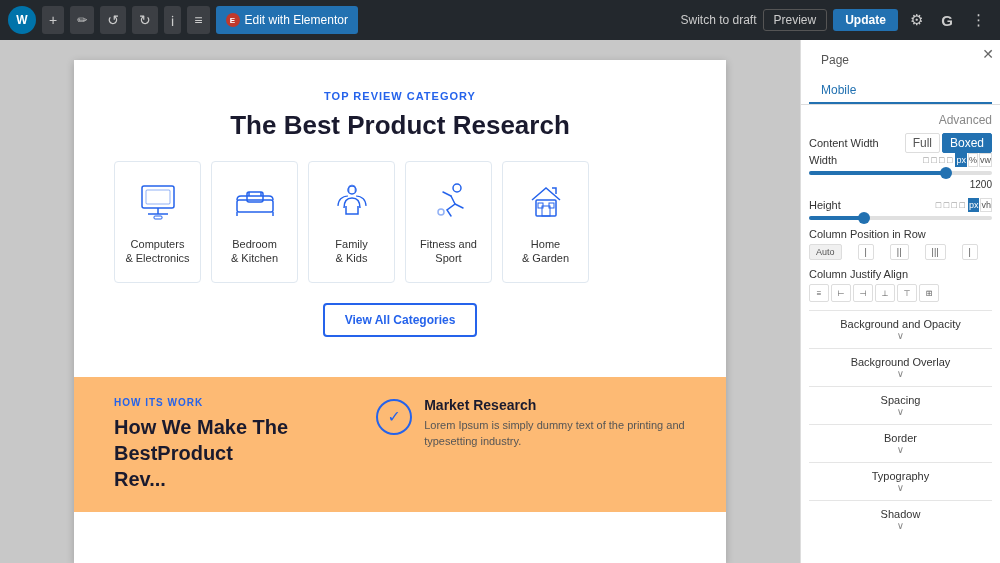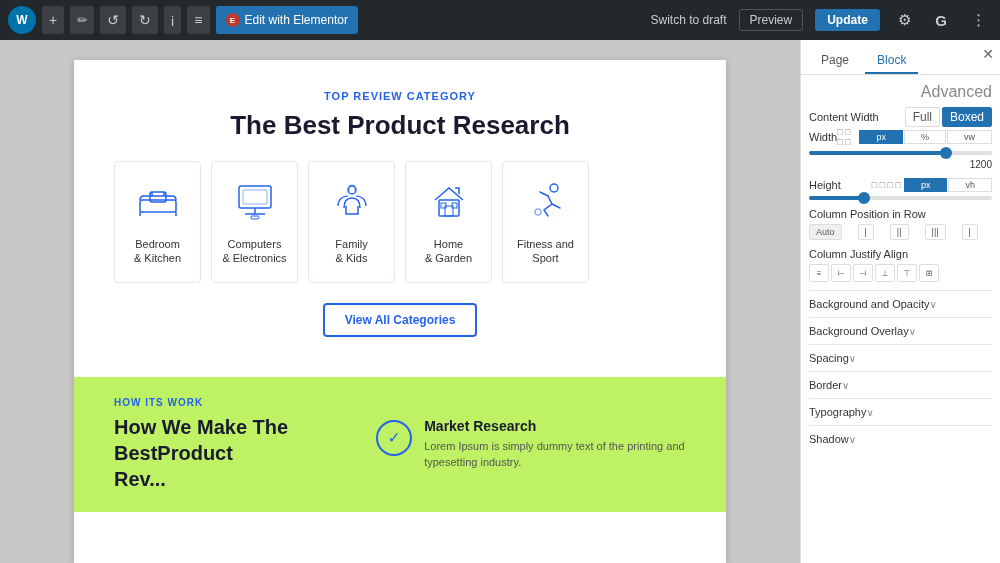--- a/index.html
+++ b/index.html
@@ -36,21 +36,21 @@
     }
     .top-bar-btn.blue {
       background: #2271b1;
       color: white;
       padding: 4px 10px;
       font-size: 12px;
       gap: 5px;
     }
     .top-bar-spacer { flex: 1; }
     .top-bar-right {
-      display: flex; align-items: center; gap: 12px; margin-left: 20px;
+      display: flex; align-items: center; gap: 6px; margin-left: 20px;
     }
     .switch-draft-btn {
       background: none;
       border: none;
       color: #ccc;
       font-size: 12px;
       cursor: pointer;
     }
     .preview-btn {
       background: none;
@@ -168,26 +168,25 @@
       border-radius: 4px;
       cursor: pointer;
       font-size: 12px;
       font-weight: 600;
       text-align: center;
       width: fit-content;
     }
 
     
     .second-section {
-      background: #bef264;
+      background: #fdba74;
       padding: 20px 40px;
       margin-top: 10px;
       display: flex;
       gap: 4px;
-      align-items: center;
     }
     .left-content {
       flex: 1;
     }
     .how-its-work-label {
       color: #2563eb;
       font-size: 10px;
       font-weight: 700;
       letter-spacing: 1px;
       text-transform: uppercase;
@@ -238,20 +237,21 @@
       display: flex;
       flex-direction: column;
       overflow: hidden;
     }
     .panel-tabs {
       display: flex;
       border-bottom: 1px solid #ddd;
       padding: 8px 8px 0;
       gap: 4px;
       position: relative;
+      flex-direction: column;
     }
     .panel-tab {
       padding: 5px 12px;
       font-size: 12px;
       color: #555;
       cursor: pointer;
       border-bottom: 2px solid transparent;
     }
     .panel-tab.active {
       color: #2271b1;
@@ -314,21 +314,21 @@
     }
     .control-label {
       font-size: 11px;
       color: #333;
     }
     .unit-tabs {
       display: flex;
       gap: 1px;
     }
     .unit-tab {
-      padding: 1px 16px;
+      padding: 1px 0;
       font-size: 9px;
       border: 1px solid #ddd;
       cursor: pointer;
       color: #555;
     }
     .unit-tab.active {
       background: #2271b1;
       color: white;
       border-color: #2271b1;
     }
@@ -425,20 +425,22 @@
       font-size: 10px;
       color: #333;
     }
 
     .accordion-item {
       border-top: 1px solid #e5e5e5;
       padding: 7px 0;
       cursor: pointer;
       display: flex;
       align-items: center;
+      justify-content: space-between;
+      flex-direction: column;
     }
     .accordion-label {
       font-size: 11px;
       color: #333;
     }
     .accordion-chevron {
       font-size: 10px;
       color: #888;
     }
   </style>
@@ -477,87 +479,87 @@
 
       <div class="page-content">
         <div class="top-review-label">TOP REVIEW CATEGORY</div>
         <div class="best-product-title">The Best Product Research</div>
 
         <div class="categories-grid">
 
           <div class="category-card">
             <div class="category-icon">
               <svg viewBox="0 0 44 44">
+                  <rect x="6" y="8" width="32" height="22" rx="2" stroke="#2563eb" stroke-width="1.5" fill="none"></rect>
+                  <line x1="12" y1="36" x2="32" y2="36" stroke="#2563eb" stroke-width="1.5"></line>
+                  <line x1="22" y1="30" x2="22" y2="36" stroke="#2563eb" stroke-width="1.5"></line>
+                  <rect x="10" y="12" width="24" height="14" rx="1" stroke="#2563eb" stroke-width="1" fill="none" opacity="0.5"></rect>
+                  <rect x="18" y="38" width="8" height="3" rx="1" stroke="#2563eb" stroke-width="1" fill="none"></rect>
+                </svg>
+            </div>
+            <div class="category-label">Computers<br>&amp; Electronics</div>
+          </div>
+
+          <div class="category-card">
+            <div class="category-icon">
+              <svg viewBox="0 0 44 44">
                   <rect x="4" y="22" width="36" height="12" rx="2" stroke="#2563eb" stroke-width="1.5" fill="none"></rect>
                   <rect x="14" y="14" width="16" height="10" rx="2" stroke="#2563eb" stroke-width="1.5" fill="none"></rect>
                   <line x1="4" y1="34" x2="4" y2="38" stroke="#2563eb" stroke-width="1.5"></line>
                   <line x1="40" y1="34" x2="40" y2="38" stroke="#2563eb" stroke-width="1.5"></line>
                   <path d="M4 22 Q4 18 8 18 L36 18 Q40 18 40 22" stroke="#2563eb" stroke-width="1.5" fill="none"></path>
                   <path d="M16 18 L16 14" stroke="#2563eb" stroke-width="1.5"></path>
                   <path d="M28 18 L28 14" stroke="#2563eb" stroke-width="1.5"></path>
                 </svg>
             </div>
             <div class="category-label">Bedroom<br>&amp; Kitchen</div>
-          </div>
-
-          <div class="category-card">
-            <div class="category-icon">
-              <svg viewBox="0 0 44 44">
-                  <rect x="6" y="8" width="32" height="22" rx="2" stroke="#2563eb" stroke-width="1.5" fill="none"></rect>
-                  <line x1="12" y1="36" x2="32" y2="36" stroke="#2563eb" stroke-width="1.5"></line>
-                  <line x1="22" y1="30" x2="22" y2="36" stroke="#2563eb" stroke-width="1.5"></line>
-                  <rect x="10" y="12" width="24" height="14" rx="1" stroke="#2563eb" stroke-width="1" fill="none" opacity="0.5"></rect>
-                  <rect x="18" y="38" width="8" height="3" rx="1" stroke="#2563eb" stroke-width="1" fill="none"></rect>
-                </svg>
-            </div>
-            <div class="category-label">Computers<br>&amp; Electronics</div>
           </div>
 
           <div class="category-card">
             <div class="category-icon">
               <svg viewBox="0 0 44 44">
                   <circle cx="22" cy="12" r="4" stroke="#2563eb" stroke-width="1.5" fill="none"></circle>
                   <path d="M14 30 Q14 20 22 20 Q30 20 30 30" stroke="#2563eb" stroke-width="1.5" fill="none"></path>
                   <path d="M16 28 L16 36 L28 36 L28 28" stroke="#2563eb" stroke-width="1.5" fill="none"></path>
                   <path d="M18 18 C12 18 8 22 8 28" stroke="#2563eb" stroke-width="1.2" fill="none"></path>
                   <path d="M26 18 C32 18 36 22 36 28" stroke="#2563eb" stroke-width="1.2" fill="none"></path>
                   <path d="M19 14 L19 8 Q22 6 25 8 L25 14" stroke="#2563eb" stroke-width="1" fill="none" opacity="0.6"></path>
                 </svg>
             </div>
             <div class="category-label">Family<br>&amp; Kids</div>
           </div>
 
 
           <div class="category-card">
             <div class="category-icon">
               <svg viewBox="0 0 44 44">
+                  <circle cx="30" cy="10" r="4" stroke="#2563eb" stroke-width="1.5" fill="none"></circle>
+                  <path d="M24 18 L28 26 L20 32 L24 38" stroke="#2563eb" stroke-width="1.5" fill="none" stroke-linecap="round"></path>
+                  <path d="M28 26 L36 30" stroke="#2563eb" stroke-width="1.5" stroke-linecap="round"></path>
+                  <path d="M24 18 L16 14" stroke="#2563eb" stroke-width="1.5" stroke-linecap="round"></path>
+                  <circle cx="14" cy="34" r="3" stroke="#2563eb" stroke-width="1.5" fill="none" opacity="0.5"></circle>
+                </svg>
+            </div>
+            <div class="category-label">Fitness and<br>Sport</div>
+          </div>
+
+          <div class="category-card">
+            <div class="category-icon">
+              <svg viewBox="0 0 44 44">
                   <path d="M8 22 L22 10 L36 22" stroke="#2563eb" stroke-width="1.5" fill="none"></path>
                   <rect x="12" y="22" width="20" height="16" rx="1" stroke="#2563eb" stroke-width="1.5" fill="none"></rect>
                   <rect x="18" y="28" width="8" height="10" stroke="#2563eb" stroke-width="1" fill="none"></rect>
                   <rect x="14" y="25" width="5" height="5" stroke="#2563eb" stroke-width="1" fill="none"></rect>
                   <rect x="25" y="25" width="5" height="5" stroke="#2563eb" stroke-width="1" fill="none"></rect>
                   <polyline points="28,10 32,10 32,16" stroke="#2563eb" stroke-width="1.5" fill="none"></polyline>
                 </svg>
             </div>
             <div class="category-label">Home<br>&amp; Garden</div>
           </div>
 
-          <div class="category-card">
-            <div class="category-icon">
-              <svg viewBox="0 0 44 44">
-                  <circle cx="30" cy="10" r="4" stroke="#2563eb" stroke-width="1.5" fill="none"></circle>
-                  <path d="M24 18 L28 26 L20 32 L24 38" stroke="#2563eb" stroke-width="1.5" fill="none" stroke-linecap="round"></path>
-                  <path d="M28 26 L36 30" stroke="#2563eb" stroke-width="1.5" stroke-linecap="round"></path>
-                  <path d="M24 18 L16 14" stroke="#2563eb" stroke-width="1.5" stroke-linecap="round"></path>
-                  <circle cx="14" cy="34" r="3" stroke="#2563eb" stroke-width="1.5" fill="none" opacity="0.5"></circle>
-                </svg>
-            </div>
-            <div class="category-label">Fitness and<br>Sport</div>
-          </div>
-
         </div>
 
         <div style="text-align:center; margin-top: 0; margin-bottom: 10px;">
           <button class="view-all-btn">View All Categories</button>
         </div>
       </div>
 
       <div class="second-section">
         <div class="left-content">
           <div class="how-its-work-label">HOW ITS WORK</div>
@@ -572,27 +574,27 @@
         </div>
       </div>
 
     </div>
   </div>
 
   <div class="right-panel">
 
     <div class="panel-tabs">
       <div class="panel-tab">Page</div>
-      <div class="panel-tab active">Block</div>
+      <div class="panel-tab active">Mobile</div>
       <button class="close-panel-btn">✕</button>
     </div>
 
     <div class="panel-body">
 
-      <div style="font-size:16px;color:#888;margin-bottom:6px;text-align:right;">Advanced</div>
+      <div style="font-size:12px;color:#888;margin-bottom:6px;text-align:right;">Advanced</div>
 
       <div class="content-width-row">
         <span class="content-width-label">Content Width</span>
         <div class="width-options">
           <div class="width-option">Full</div>
           <div class="width-option active">Boxed</div>
         </div>
       </div>
 
       <div class="control-row">

